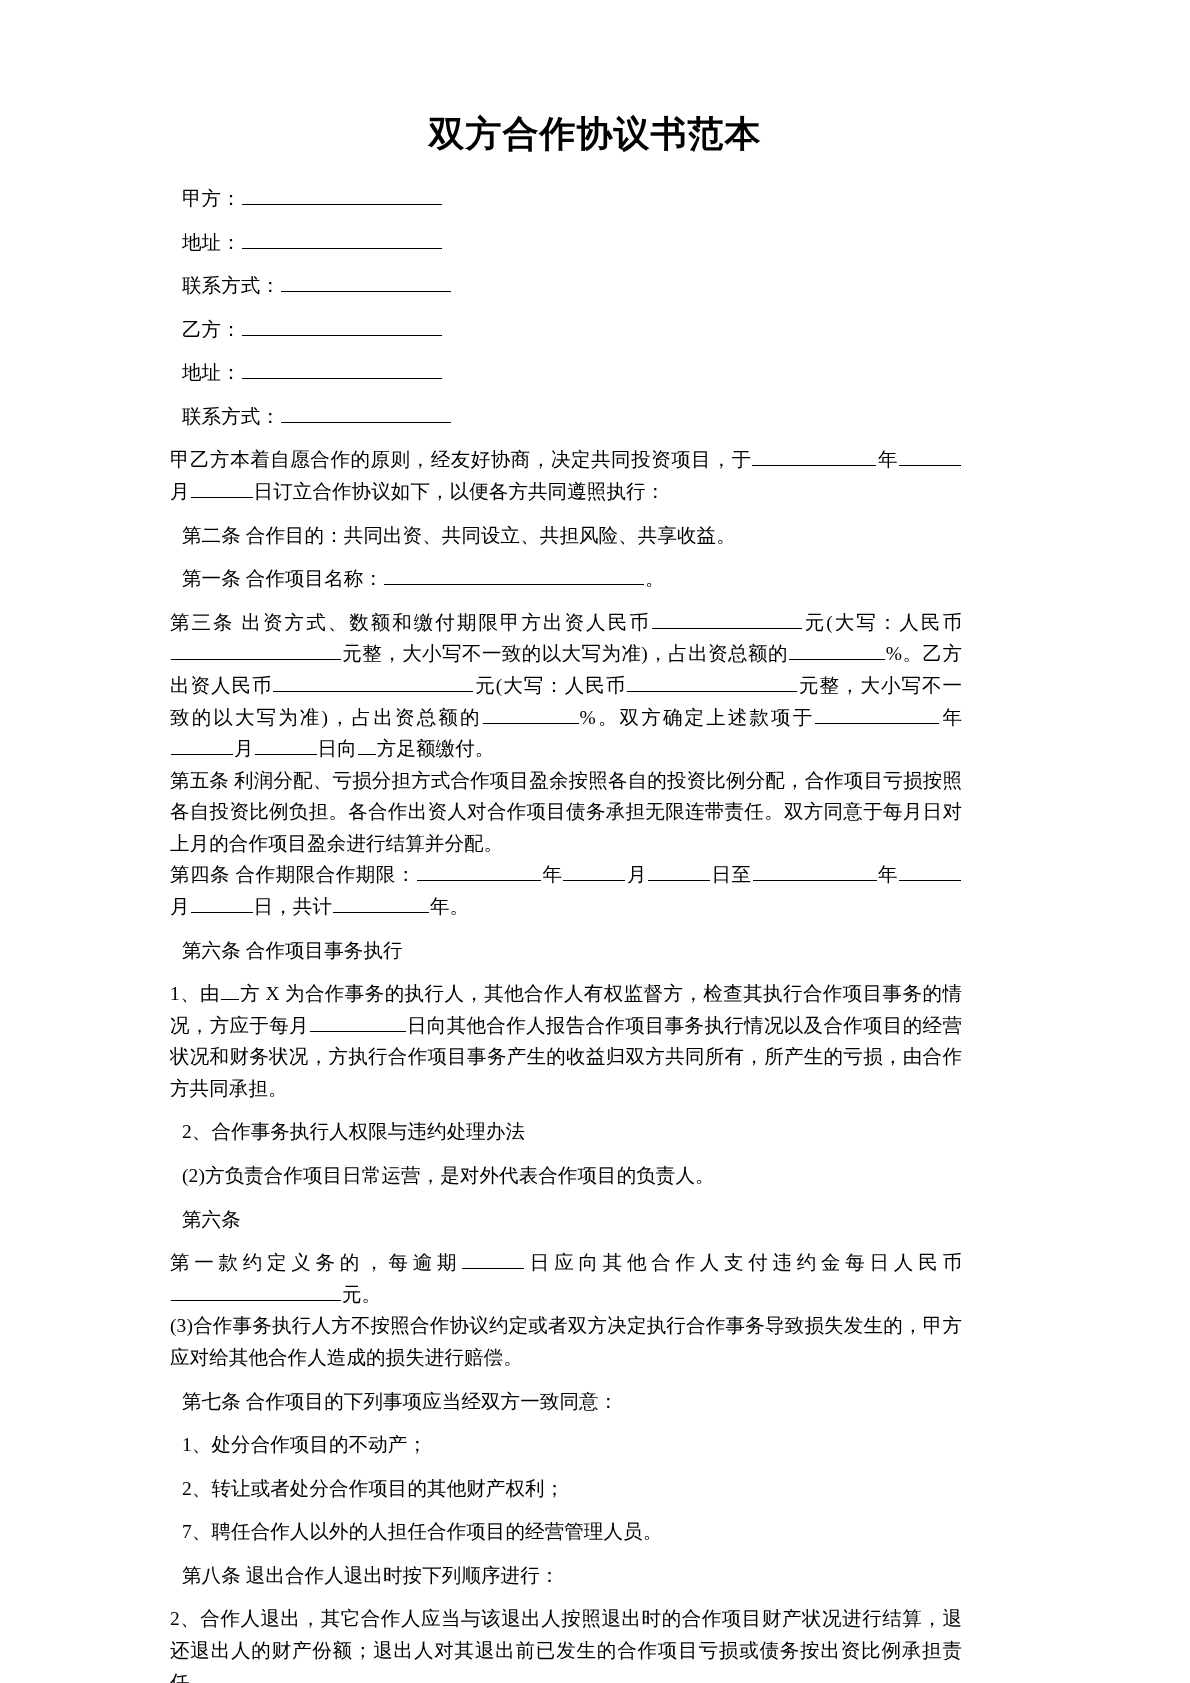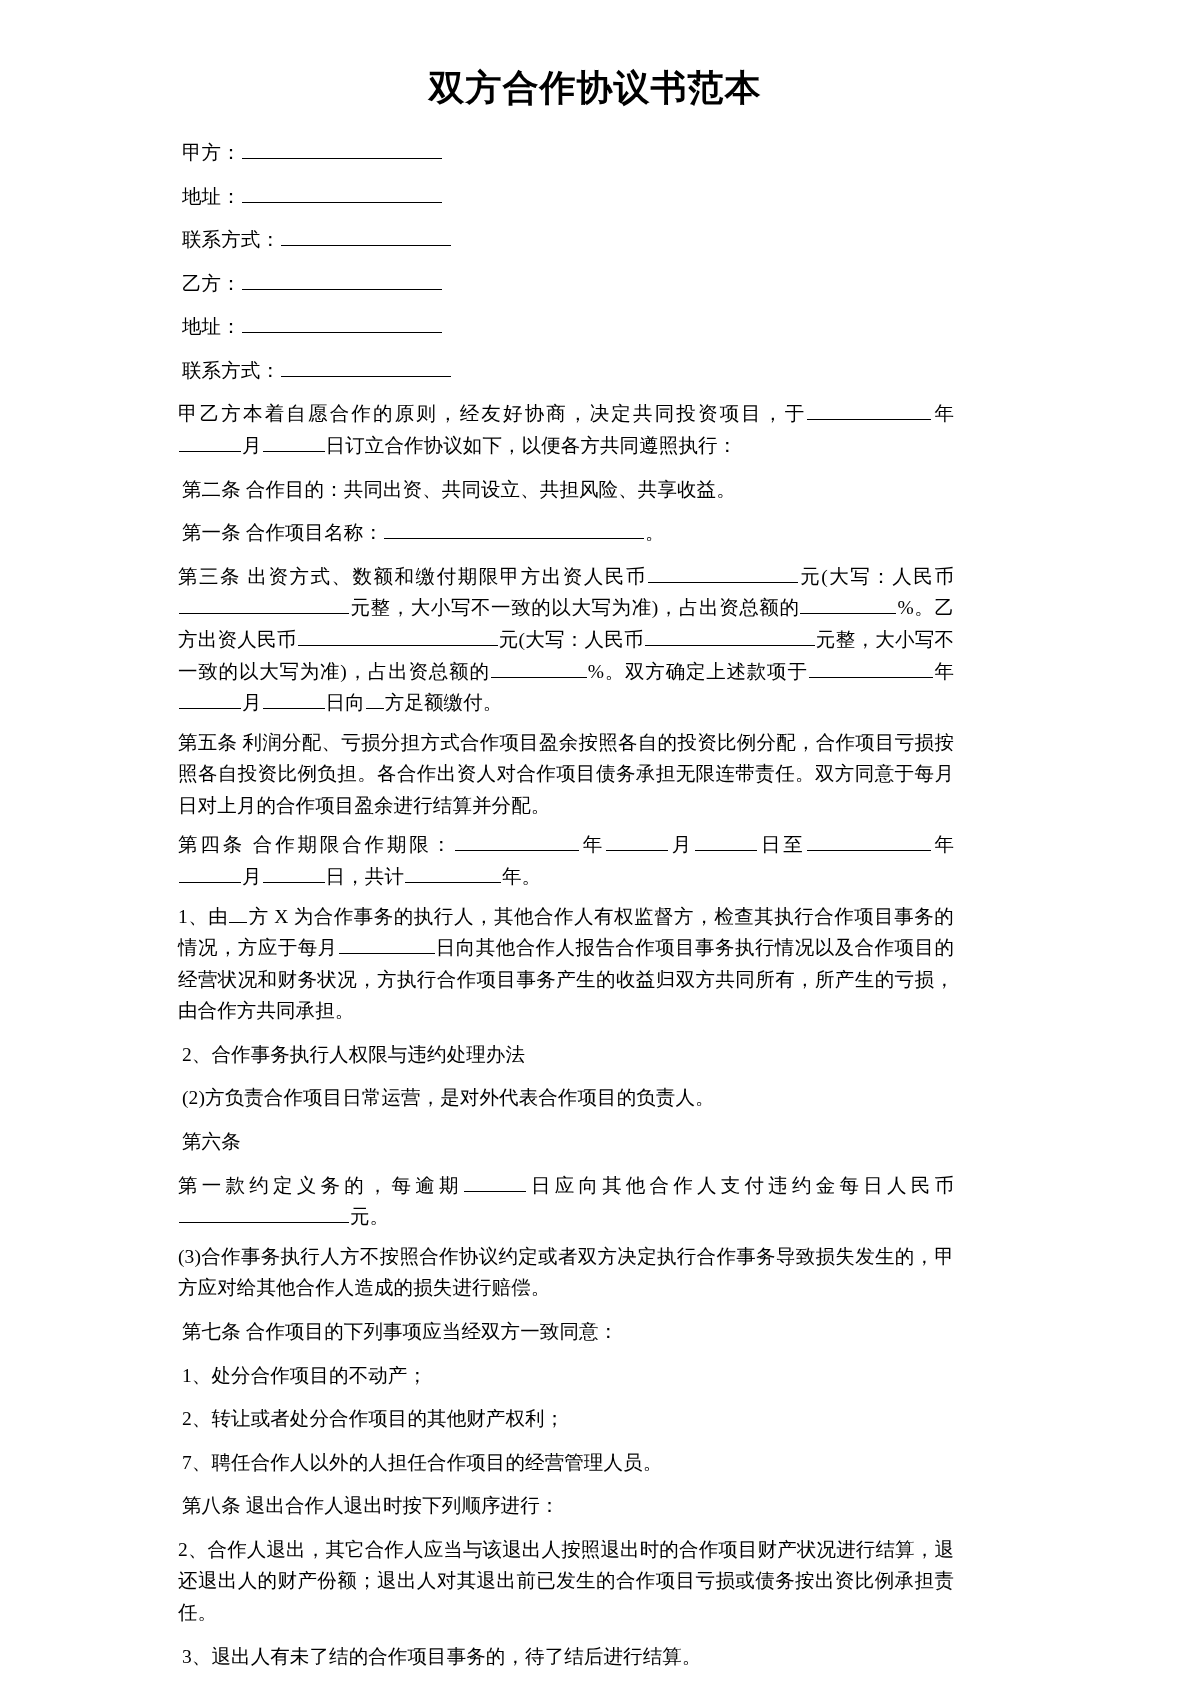--- a/index.html
+++ b/index.html
@@ -13,21 +13,21 @@
     font-family: "Liberation Serif", "DejaVu Serif", serif;
     color: #000000;
     overflow: hidden;
   }
   .page {
     position: relative;
     width: 1190px;
     height: 1683px;
     background: #ffffff;
     box-sizing: border-box;
-    padding: 66px 228px 0 170px;
+    padding: 112px 228px 0 170px;
   }
   .doc-title {
     font-size: 36px;
     font-weight: bold;
     text-align: center;
     letter-spacing: 1px;
     margin: 0 0 26px 0;
     line-height: 1.25;
     padding-right: 0;
     
@@ -35,21 +35,21 @@
     margin-right: -228px;
   }
   .body-text {
     font-size: 19.5px;
     line-height: 1.62;
     text-align: justify;
     text-justify: inter-character;
     letter-spacing: 0.1px;
   }
   p.line {
-    margin: 8px;
+    margin: 0;
     padding: 0;
     text-align: justify;
     text-justify: inter-character;
   }
   p.nojust {
     margin: 12px;
     padding: 0;
     text-align: left;
   }
   .fill {
@@ -89,20 +89,21 @@
     <p class="nojust"><span>第二条</span>&nbsp;<span>合作目的：共同出资、共同设立、共担风险、共享收益。</span></p>
 
     <p class="nojust"><span>第一条</span>&nbsp;<span>合作项目名称：</span><span class="fill w-5xl"></span><span>。</span></p>
 
     <p class="line"><span>第三条</span>&nbsp;<span>出资方式、数额和缴付期限甲方出资人民币</span><span class="fill w-2xl"></span><span>元(大写：人民币</span><span class="fill w-3xl"></span><span>元整，大小写不一致的以大写为准)，占出资总额的</span><span class="fill w-l"></span><span>%。乙方出资人民币</span><span class="fill w-4xl"></span><span>元(大写：人民币</span><span class="fill w-3xl"></span><span>元整，大小写不一致的以大写为准)，占出资总额的</span><span class="fill w-l"></span><span>%。双方确定上述款项于</span><span class="fill w-xl"></span><span>年</span><span class="fill w-m"></span><span>月</span><span class="fill w-m"></span><span>日向</span><span class="fill tiny"></span><span>方足额缴付。</span></p>
 
     <p class="line"><span>第五条</span>&nbsp;<span>利润分配、亏损分担方式合作项目盈余按照各自的投资比例分配，合作项目亏损按照各自投资比例负担。各合作出资人对合作项目债务承担无限连带责任。双方同意于每月日对上月的合作项目盈余进行结算并分配。</span></p>
 
     <p class="line"><span>第四条</span>&nbsp;<span>合作期限合作期限：</span><span class="fill w-xl"></span><span>年</span><span class="fill w-m"></span><span>月</span><span class="fill w-m"></span><span>日至</span><span class="fill w-xl"></span><span>年</span><span class="fill w-m"></span><span>月</span><span class="fill w-m"></span><span>日，共计</span><span class="fill w-l"></span><span>年。</span></p>
 
+    <p class="nojust"><span>第六条</span>&nbsp;<span>合作项目事务执行</span></p>
 
     <p class="line"><span>1、由</span><span class="fill tiny"></span><span>方 X 为合作事务的执行人，其他合作人有权监督方，检查其执行合作项目事务的情况，方应于每月</span><span class="fill w-l"></span><span>日向其他合作人报告合作项目事务执行情况以及合作项目的经营状况和财务状况，方执行合作项目事务产生的收益归双方共同所有，所产生的亏损，由合作方共同承担。</span></p>
 
     <p class="nojust"><span>2、合作事务执行人权限与违约处理办法</span></p>
     <p class="nojust"><span>(2)方负责合作项目日常运营，是对外代表合作项目的负责人。</span></p>
 
     <p class="nojust"><span>第六条</span></p>
 
     <p class="line"><span>第一款约定义务的，每逾期</span><span class="fill w-m"></span><span>日应向其他合作人支付违约金每日人民币</span><span class="fill w-3xl"></span><span>元。</span></p>
 

